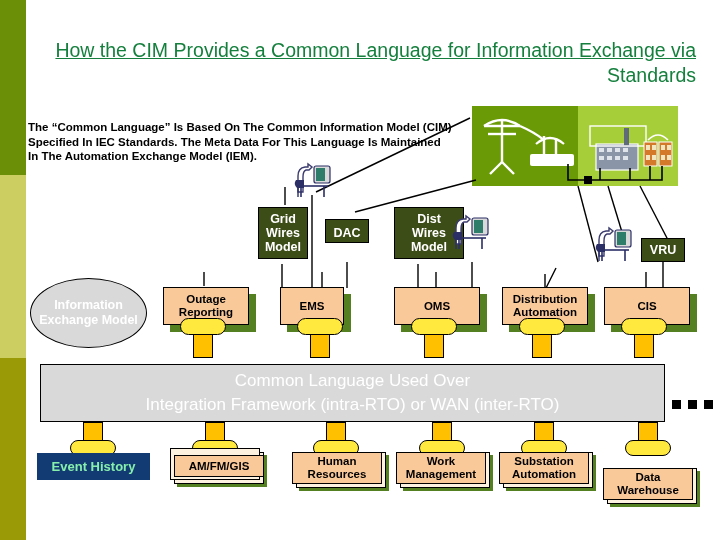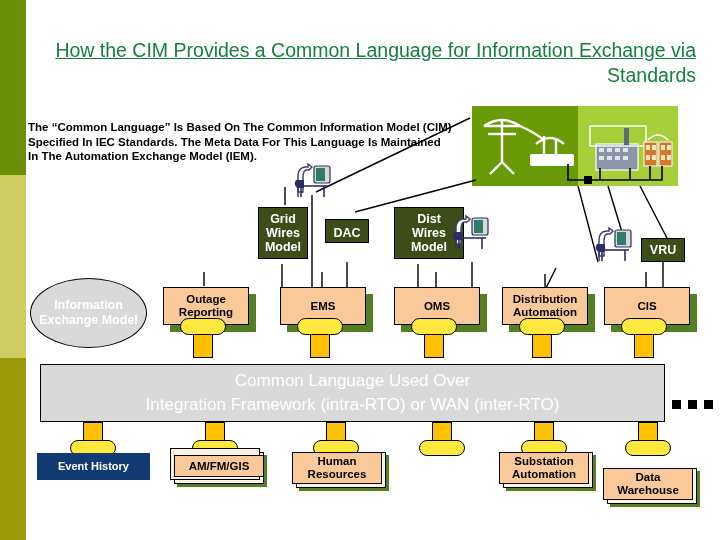--- a/index.html
+++ b/index.html
@@ -66,21 +66,21 @@
   .app .shadow{
     position:absolute;left:7px;top:7px;width:100%;height:100%;
     background:#558022;box-sizing:border-box;
   }
   .app .face{
     position:absolute;left:0;top:0;width:100%;height:100%;
     background:#fac99a;border:1.6px solid #000;box-sizing:border-box;
     display:flex;align-items:center;justify-content:center;text-align:center;
     color:#000;font-size:11.5px;font-weight:bold;line-height:13px;padding:1px 3px;
   }
-  .app.navy .face{background:#133b73;color:#ffffff;border-color:#133b73;font-size:11px;}
+  .app.navy .face{background:#133b73;color:#86efac;border-color:#133b73;font-size:13px;}
 
   
   .app.stack .card2{
     position:absolute;left:4px;top:4px;width:100%;height:100%;
     background:#fdf1e0;border:1.6px solid #000;box-sizing:border-box;
   }
   .app.stack .card1{
     position:absolute;left:0px;top:0px;width:100%;height:100%;
     background:#fdf1e0;border:1.6px solid #000;box-sizing:border-box;
   }
@@ -276,21 +276,21 @@
     <div class="shadow"></div>
     <div class="face">
       <span>Outage Reporting</span>
     </div>
   </div>
   <div class="adapter" style="left:180px;top:318px;width:46px;height:40px;">
     <div class="stem" style="top:10px;width:20px;height:30px;"></div>
     <div class="cap" style="top:0;height:17px;"></div>
   </div>
 
-  <div class="app" style="left:280px;top:287px;width:86px;height:38px;">
+  <div class="app" style="left:280px;top:287px;width:64px;height:38px;">
     <div class="shadow"></div>
     <div class="face">
       <span>EMS</span>
     </div>
   </div>
   <div class="adapter" style="left:297px;top:318px;width:46px;height:40px;">
     <div class="stem" style="top:10px;width:20px;height:30px;"></div>
     <div class="cap" style="top:0;height:17px;"></div>
   </div>
 
@@ -381,20 +381,27 @@
   </div>
 
   <div class="app stack" style="left:292px;top:448px;width:90px;height:36px;">
     <div class="shadow"></div>
     <div class="card2"></div>
     <div class="face" style="width:90px;height:32px;left:0;top:4px;">
       <span>Human Resources</span>
     </div>
   </div>
 
+  <div class="app stack" style="left:396px;top:448px;width:90px;height:36px;">
+    <div class="shadow"></div>
+    <div class="card2"></div>
+    <div class="face" style="width:90px;height:32px;left:0;top:4px;">
+      <span>Work Management</span>
+    </div>
+  </div>
 
   <div class="app stack" style="left:499px;top:448px;width:90px;height:36px;">
     <div class="shadow"></div>
     <div class="card2"></div>
     <div class="face" style="width:90px;height:32px;left:0;top:4px;">
       <span>Substation Automation</span>
     </div>
   </div>
 
   <div class="app stack" style="left:603px;top:464px;width:90px;height:36px;">

